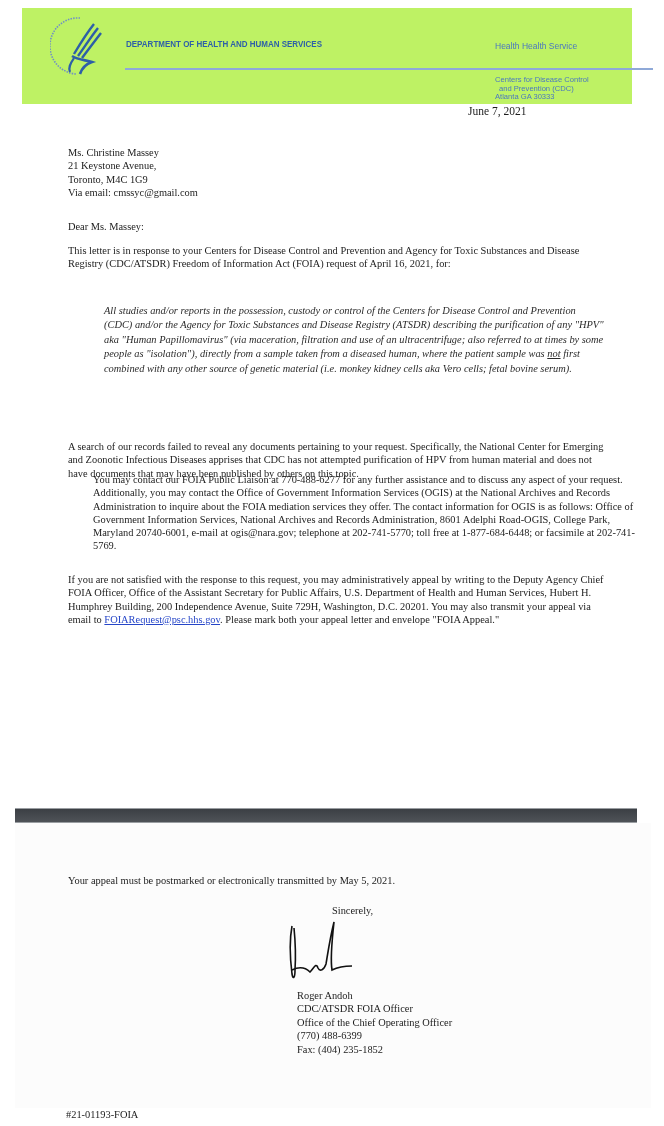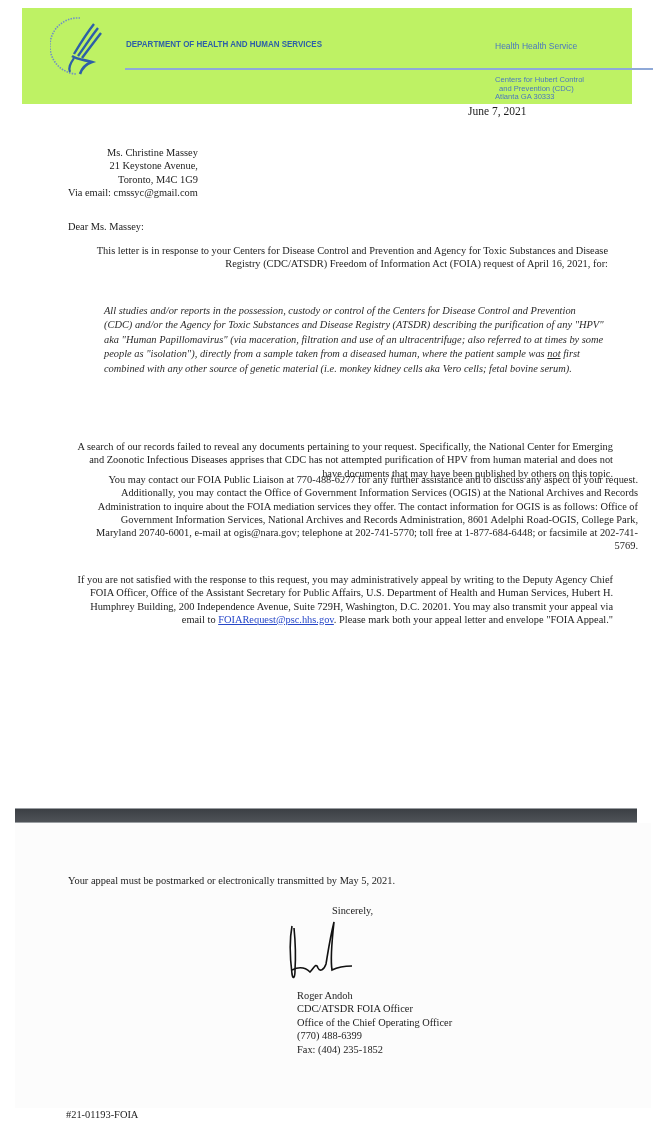--- a/index.html
+++ b/index.html
@@ -21,21 +21,21 @@
       font-size: 8.5px; color: #4a78c0;
     }
     .hrule { position: absolute; left: 103px; top: 60px; width: 528px; height: 2px; background: #8fa9d8; }
     .cdc {
       position: absolute; left: 473px; top: 68px; font-family: "Liberation Sans", sans-serif;
       font-size: 7.6px; line-height: 8.6px; color: #4a78c0;
     }
     .cdc div:nth-child(2) { padding-left: 4px; }
     .date { position: absolute; left: 468px; top: 105px; font-size: 11.5px; }
 
-    .text { position: absolute; left: 68px; font-size: 10.4px; line-height: 13.3px; text-align: right; }
+    .text { position: absolute; left: 68px; font-size: 10.4px; line-height: 13.3px; }
     .addr { top: 146px; }
     .salutation { top: 220px; }
     .p1 { top: 244px; width: 540px; }
     .quote { position: absolute; left: 104px; top: 304px; width: 500px; font-size: 10.4px; line-height: 14.4px; font-style: italic; color: #2a2a2a; }
     .quote b { font-weight: normal; }
     .quote u { text-decoration: underline; }
     .p2 { top: 440px; width: 545px; }
     .p3 { top: 473px; width: 545px; margin-left: 25px; }
     .p4 { top: 573px; width: 545px; }
     .link { color: #2646c8; text-decoration: underline; cursor: pointer; }
@@ -60,21 +60,21 @@
     <path d="M44 10 C36 20 30 30 24 40" fill="none" stroke="#2d5fa8" stroke-width="2.4"></path>
     <path d="M48 14 C40 24 34 34 28 42" fill="none" stroke="#2d5fa8" stroke-width="2.4"></path>
     <path d="M51 19 C44 28 38 36 32 44" fill="none" stroke="#2d5fa8" stroke-width="2.4"></path>
     <path d="M22 42 C28 46 36 46 42 48 C36 50 32 54 30 60" fill="none" stroke="#2d5fa8" stroke-width="2.6"></path>
     <path d="M24 44 C20 50 18 54 20 58" fill="none" stroke="#2d5fa8" stroke-width="2.2"></path>
   </svg>
   <div class="dept">DEPARTMENT OF HEALTH AND HUMAN SERVICES</div>
   <div class="phs">Health Health Service</div>
   <div class="hrule"></div>
   <div class="cdc">
-    <div>Centers for Hubert Control</div>
+    <div>Centers for Disease Control</div>
     <div>and Prevention (CDC)</div>
     <div>Atlanta GA 30333</div>
   </div>
 </div>
 
 <div class="date">June 7, 2021</div>
 
 <div class="text addr">
   <div>Ms. Christine Massey</div>
   <div>21 Keystone Avenue,</div>

